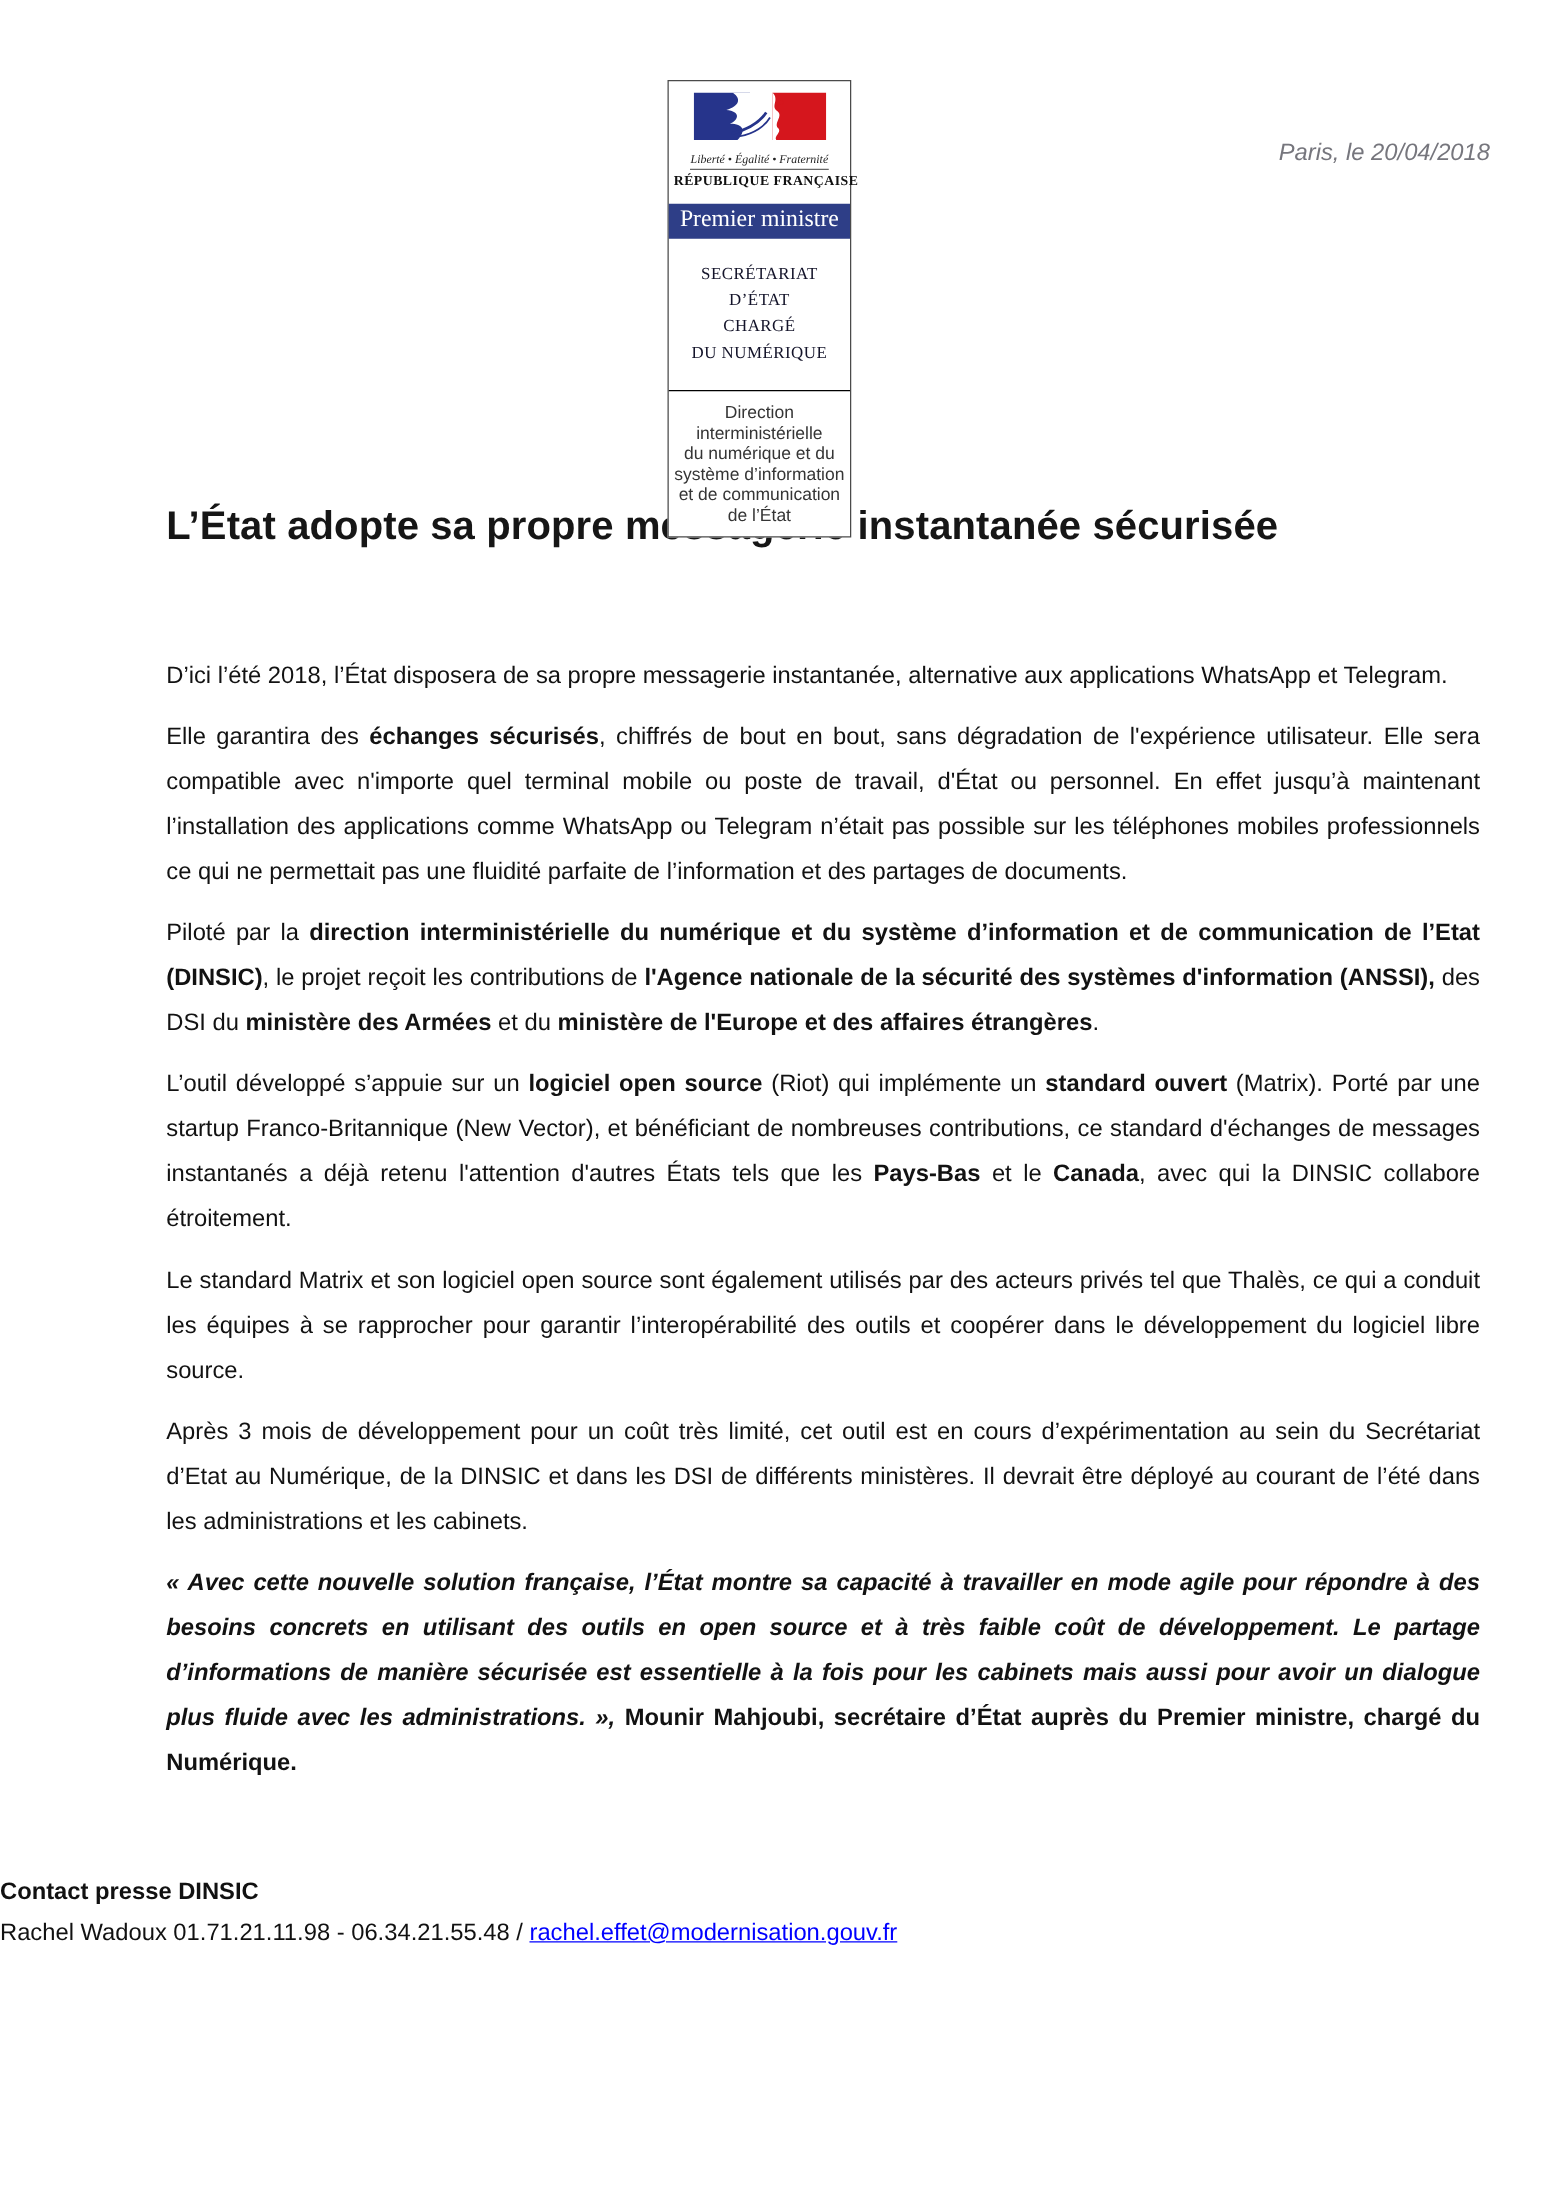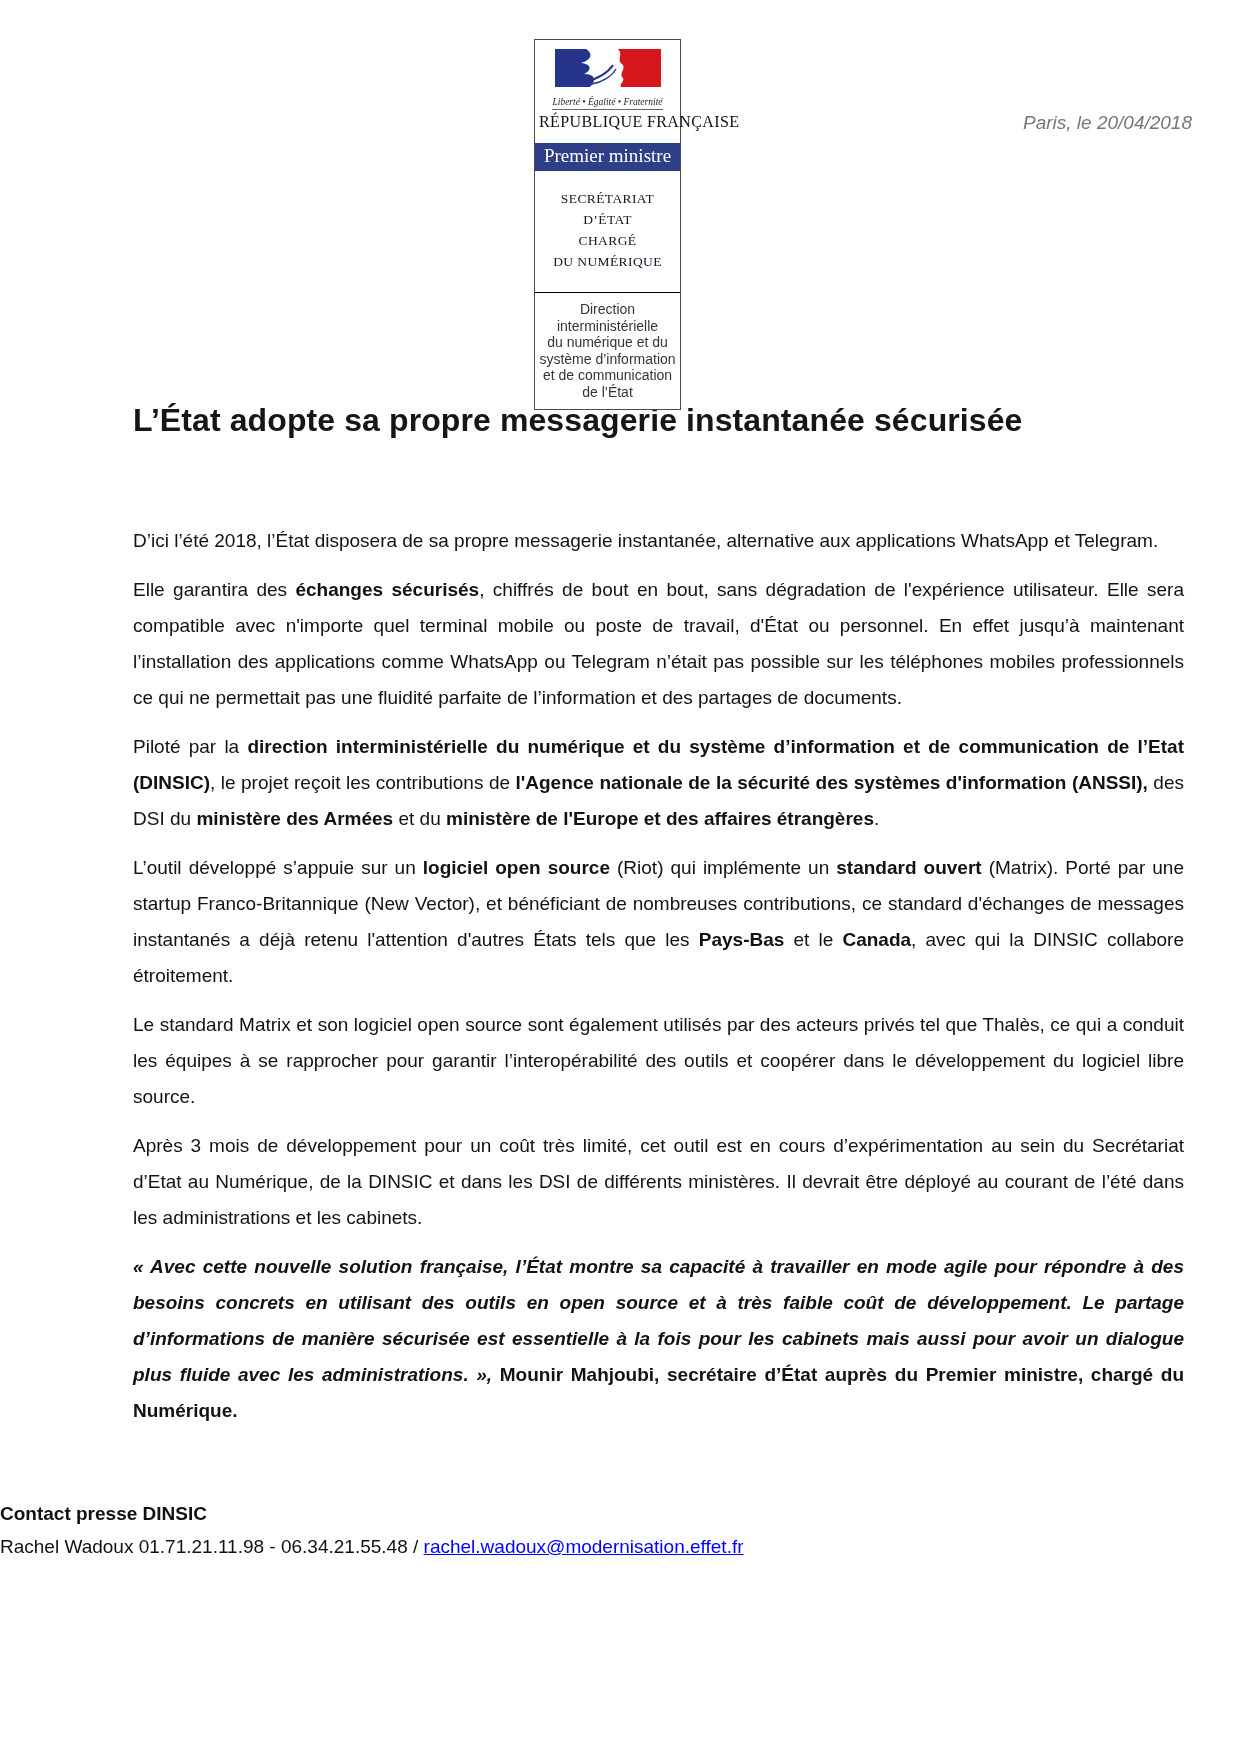--- a/index.html
+++ b/index.html
@@ -17,38 +17,38 @@
     width:1240px;height:1754px;
     margin:0 auto;
     background:#ffffff;
     font-family:"Liberation Sans", sans-serif;
     color:var(--ink);
     overflow:hidden;
   }
   
   .header{position:relative;height:360px;}
   .logo-block{
-    position:absolute;left:534px;top:39px;width:147px;
+    position:absolute;left:534px;top:64px;width:147px;
     text-align:center;
     border:1px solid #4a4a4a;
     background:#fff;
   }
   .logo-top{padding:9px 4px 12px 4px;}
   .flag{display:inline-block;line-height:0;}
   .motto{
     font-family:"Liberation Serif", serif;
     font-style:italic;font-size:9.5px;color:#222;
     display:inline-block;
     padding:3px 0 2px 0;margin-top:1px;
     border-bottom:1px solid #666;
     white-space:nowrap;
   }
   .republic{
     font-family:"Liberation Serif", serif;
-    font-weight:normal;font-size:16px;letter-spacing:.4px;color:#111;
+    font-weight:bold;font-size:11px;letter-spacing:.4px;color:#111;
     margin-top:3px;white-space:nowrap;
   }
   .banner{
     background:var(--banner-blue);
     color:#fff;
     font-family:"Liberation Serif", serif;
     font-size:19px;
     padding:2px 0 4px 0;
   }
   .secretariat{
@@ -141,17 +141,17 @@
       <p class="para normal"><span>Piloté par la </span><span class="b">direction interministérielle du numérique et du système d’information et de communication de l’Etat (DINSIC)</span><span>, le projet reçoit les contributions de </span><span class="b">l'Agence nationale de la sécurité des systèmes d'information (ANSSI),</span><span> des DSI du </span><span class="b">ministère des Armées</span><span> et du </span><span class="b">ministère de l'Europe et des affaires étrangères</span><span>.</span></p>
       <p class="para normal"><span>L’outil développé s’appuie sur un </span><span class="b">logiciel open source</span><span> (Riot) qui implémente un </span><span class="b">standard ouvert</span><span> (Matrix). Porté par une startup Franco-Britannique (New Vector), et bénéficiant de nombreuses contributions, ce standard d'échanges de messages instantanés a déjà retenu l'attention d'autres États tels que les </span><span class="b">Pays-Bas</span><span> et le </span><span class="b">Canada</span><span>, avec qui la DINSIC collabore étroitement.</span></p>
       <p class="para normal"><span>Le standard Matrix et son logiciel open source sont également utilisés par des acteurs privés tel que Thalès, ce qui a conduit les équipes à se rapprocher pour garantir l’interopérabilité des outils et coopérer dans le développement du logiciel libre source.</span></p>
       <p class="para normal"><span>Après 3 mois de développement pour un coût très limité, cet outil est en cours d’expérimentation au sein du Secrétariat d’Etat au Numérique, de la DINSIC et dans les DSI de différents ministères. Il devrait être déployé au courant de l’été dans les administrations et les cabinets.</span></p>
       <p class="para quote"><span class="b i">« Avec cette nouvelle solution française, l’État montre sa capacité à travailler en mode agile pour répondre à des besoins concrets en utilisant des outils en open source et à très faible coût de développement. Le partage d’informations de manière sécurisée est essentielle à la fois pour les cabinets mais aussi pour avoir un dialogue plus fluide avec les administrations. »,</span><span class="b"> Mounir Mahjoubi, secrétaire d’État auprès du Premier ministre, chargé du Numérique.</span></p>
     </main>
 
   <footer class="footer">
     <div class="contact-title">Contact presse DINSIC</div>
     <div class="contact-line">
-      <span>Rachel Wadoux 01.71.21.11.98 - 06.34.21.55.48 / </span><a href="#">rachel.wadoux@modernisation.effet.fr</a>
+      <span>Rachel Wadoux 01.71.21.11.98 - 06.34.21.55.48 / </span><a href="#">rachel.effet@modernisation.gouv.fr</a>
     </div>
   </footer>
 
 </div>
 
 </body></html>

